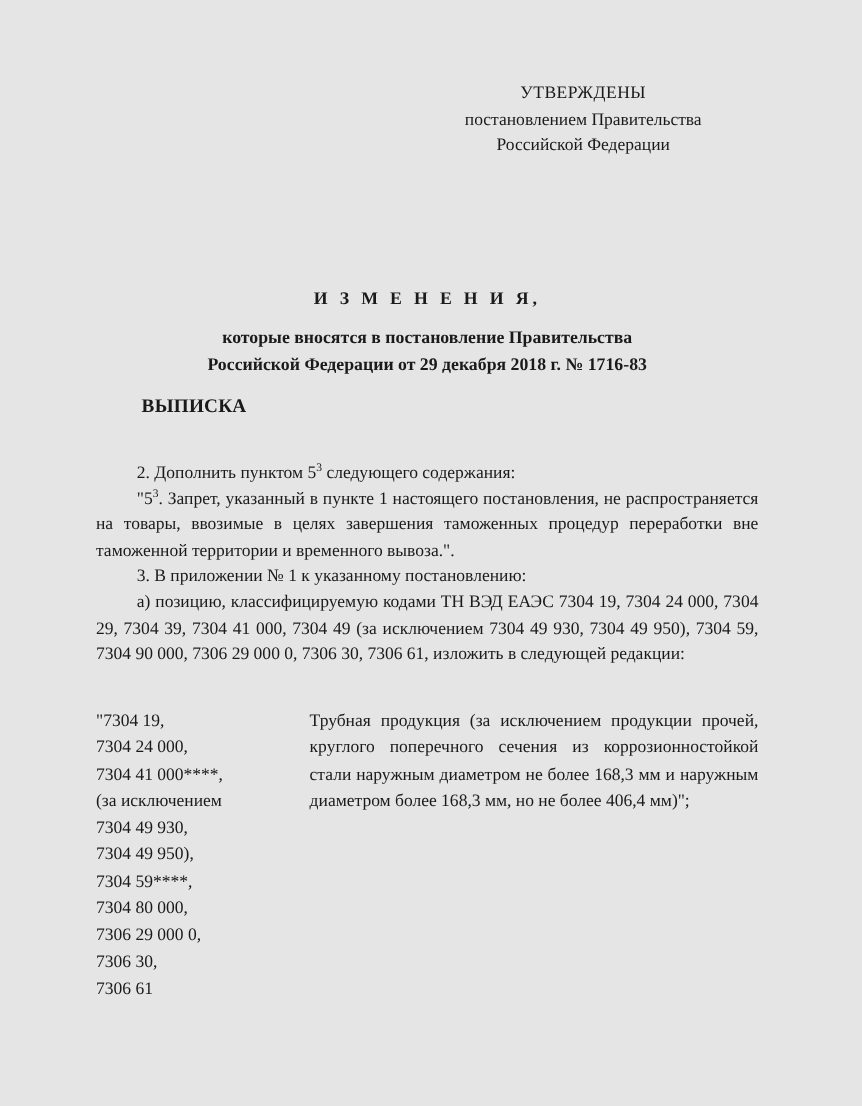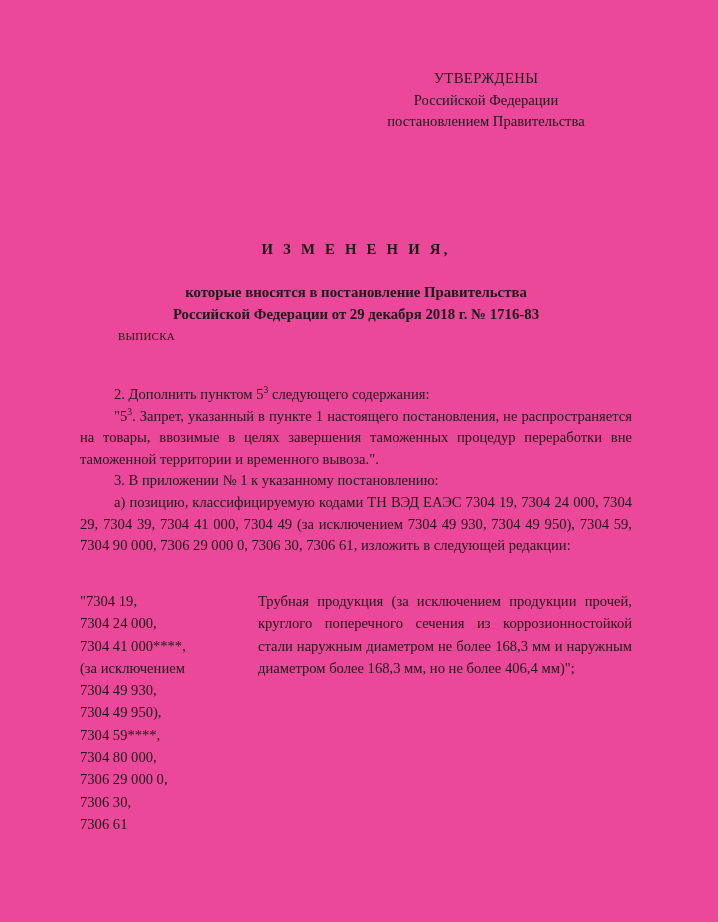--- a/index.html
+++ b/index.html
@@ -13,21 +13,21 @@
     height: 922px;
     position: relative;
     font-family: "Liberation Serif", "DejaVu Serif", serif;
     color: #1a1a1a;
     -webkit-font-smoothing: antialiased;
   }
 
   .page {
     position: absolute;
     inset: 0;
-    background: #ec4899;
+    background: #e5e5e5;
   }
 
   
   .approval-block {
     position: absolute;
     left: 352px;
     top: 68px;
     width: 268px;
     text-align: center;
     font-size: 14.6px;
@@ -44,33 +44,34 @@
     top: 238px;
     width: 554px;
     text-align: center;
     font-weight: bold;
     font-size: 14.8px;
     line-height: 22.5px;
   }
   .doc-title-main {
     letter-spacing: 3.2px;
     display: block;
-    margin-bottom: 20px;
+    margin-bottom: 10px;
   }
   .doc-title-sub {
     display: block;
   }
 
   
   .extract-label {
     position: absolute;
     left: 118px;
     top: 330px;
-    font-size: 11px;
+    font-size: 16px;
     letter-spacing: 0.2px;
+    font-weight: bold;
   }
 
   
   .body-area {
     position: absolute;
     left: 80px;
     top: 372px;
     width: 552px;
     font-size: 14.6px;
     line-height: 21.6px;
@@ -120,22 +121,22 @@
     text-justify: inter-word;
   }
 </style>
 </head>
 <body>
 
 <div class="page">
 
   <div class="approval-block">
     <div class="approval-title">УТВЕРЖДЕНЫ</div>
+    <div>постановлением Правительства</div>
     <div>Российской Федерации</div>
-    <div>постановлением Правительства</div>
   </div>
 
   <div class="doc-title-block">
     <span class="doc-title-main">И З М Е Н Е Н И Я,</span>
     <span class="doc-title-sub">которые вносятся в постановление Правительства</span>
     <span class="doc-title-sub">Российской Федерации от 29 декабря 2018 г. № 1716-83</span>
   </div>
 
   <div class="extract-label">ВЫПИСКА</div>
 

